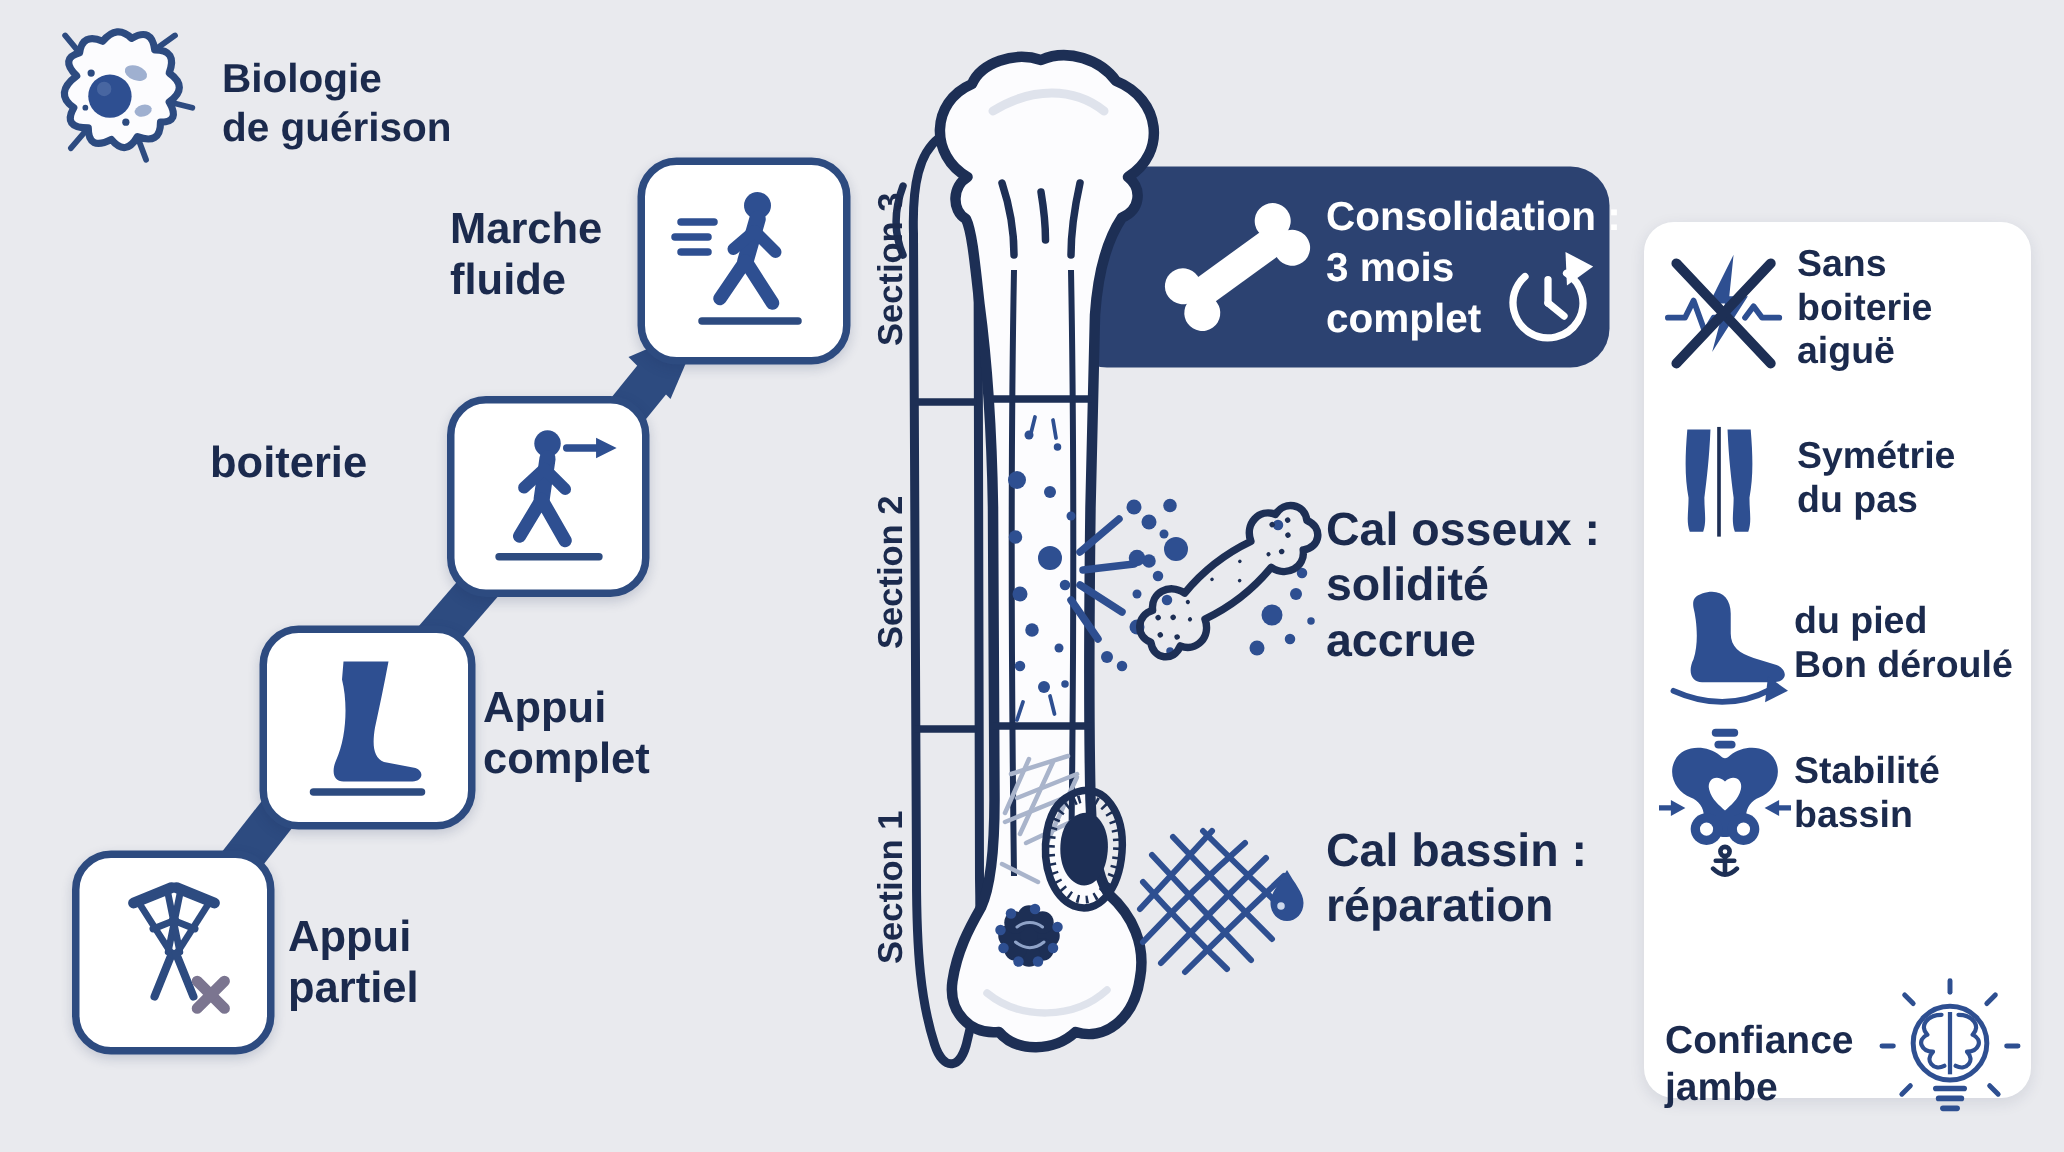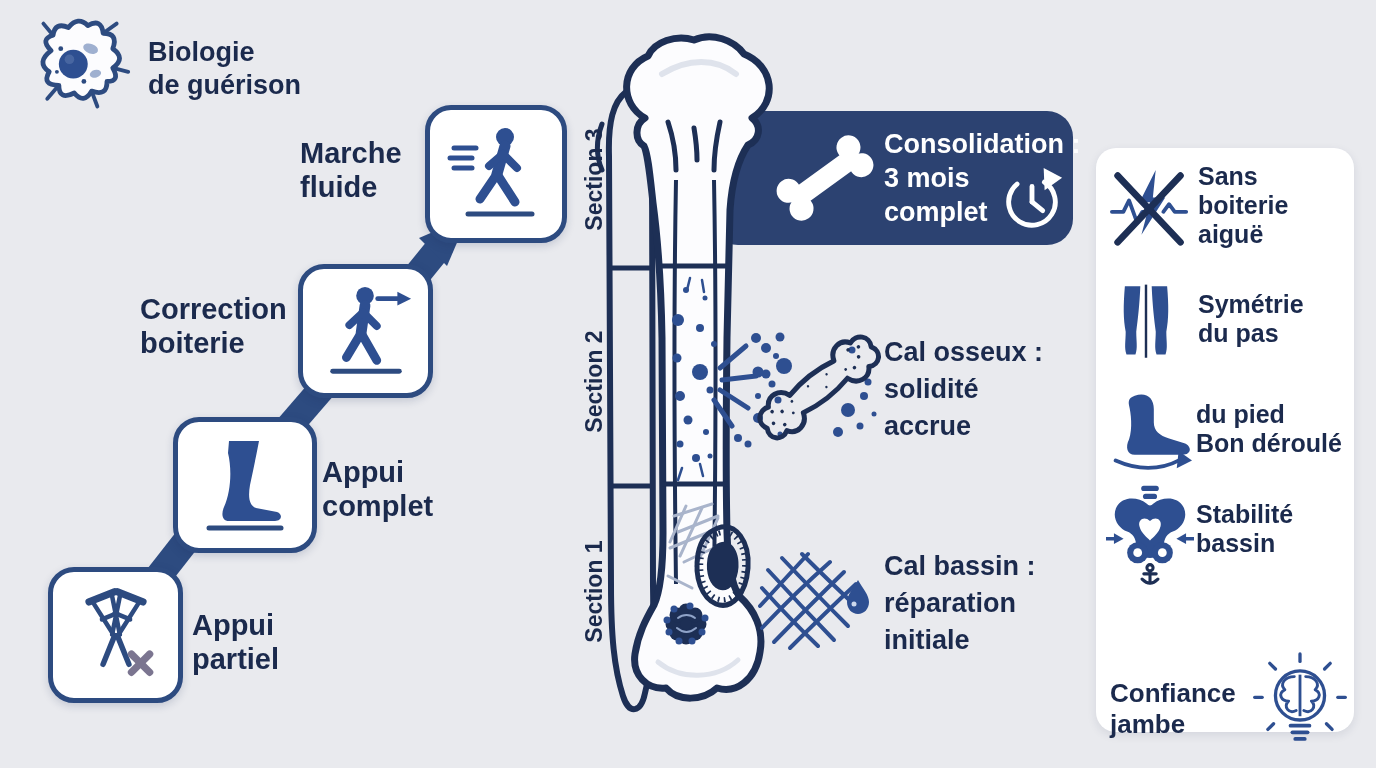--- a/index.html
+++ b/index.html
@@ -30,21 +30,21 @@
   .mbox{position:absolute;background:#fff;border:5px solid var(--c-border);border-radius:26px;
     box-shadow:0 3px 8px rgba(30,45,90,.18);display:flex;align-items:center;justify-content:center;z-index:3}
   .mlabel{position:absolute;font-weight:700;font-size:29px;line-height:34px;z-index:3}
   .alignr{}
   .section-label{position:absolute;width:130px;text-align:center;font-weight:700;font-size:23px;
     transform:rotate(-90deg);white-space:nowrap;z-index:2}
   .banner{position:absolute;left:712px;top:111px;width:361px;height:134px;background:var(--c-banner);
     border-radius:26px;z-index:1}
   .banner-text{position:absolute;left:172px;top:16px;color:#fff;font-weight:700;font-size:27px;line-height:34px}
   .nowrap{white-space:nowrap}
-  .callout-text{position:absolute;font-weight:700;font-size:27px;line-height:37px;z-index:2}
+  .callout-text{position:absolute;font-weight:700;font-size:31px;line-height:37px;z-index:2}
   .card{position:absolute;left:1096px;top:148px;width:258px;height:584px;background:var(--c-card);
     border-radius:20px;box-shadow:0 3px 10px rgba(30,40,80,.10);z-index:2}
   .row-text{position:absolute;font-weight:700;font-size:25px;line-height:29px}
   .footer-text{position:absolute;left:1110px;top:678px;width:150px;text-align:left;
     font-weight:700;font-size:26px;line-height:31px;z-index:2}
 </style>
 </head>
 <body>
 
 <div class="canvas">
@@ -125,21 +125,20 @@
         <path stroke-width="11" d="M49,24 L45,52"></path>
         <path stroke-width="8" d="M47,31 L61,45 M47,31 L33,44"></path>
         <path stroke-width="9" d="M45,52 L61,80 M45,52 L30,77"></path>
       </g>
       <line class="s-ic rc" stroke-width="5" x1="62" y1="17" x2="82" y2="17"></line>
       <polygon class="f-ic" points="82,10 96,17 82,24"></polygon>
       <line class="s-bd rc" stroke-width="5" x1="16" y1="91" x2="84" y2="91"></line>
     </svg>
   </div>
   <div class="mlabel alignr" style="left:140px;top:292px;width:145px">
-    <div>Correction</div>
     <div>boiterie</div>
   </div>
 
   <div class="mbox" style="left:425px;top:105px;width:132px;height:128px">
     <svg width="100" height="100" viewBox="0 0 100 100">
       <g class="s-ic rc" stroke-width="5">
         <line x1="8" y1="24" x2="30" y2="24"></line>
           <line x1="4" y1="34" x2="26" y2="34"></line>
           <line x1="8" y1="44" x2="26" y2="44"></line>
       </g>
@@ -340,21 +339,20 @@
         <path d="M26,14 Q60,50 92,82"></path>
         <path d="M46,10 Q76,40 104,66"></path>
         <path d="M6,44 Q35,76 62,102"></path>
     </g>
     <path class="f-ic" d="M102,36 C107,45 113,51 113,58 C113,65 108,70 102,70 C96,70 91,65 91,58 C91,51 97,45 102,36 Z"></path>
     <circle cx="98" cy="60" r="2.5" fill="#cdd8ec"></circle>
   </svg>
   <div class="callout-text" style="left:884px;top:548px">
     <div>Cal bassin :</div>
     <div>réparation</div>
-    <div>initiale</div>
   </div>
 
   <div class="card">
 
     <div>
       <svg class="abs" style="left:14px;top:18px" width="80" height="84" viewBox="0 0 84 88">
         <path class="s-ic rc" stroke-width="4" d="M2,48 H14 L20,36 L28,58 L34,48 H46 M56,48 L62,40 L68,48 H80"></path>
         <polygon class="f-ic" points="48,4 31,38 42,38 33,72 58,33 45,33"></polygon>
         <g class="s-out rc" stroke-width="7">
             <line x1="8" y1="10" x2="74" y2="80"></line>

